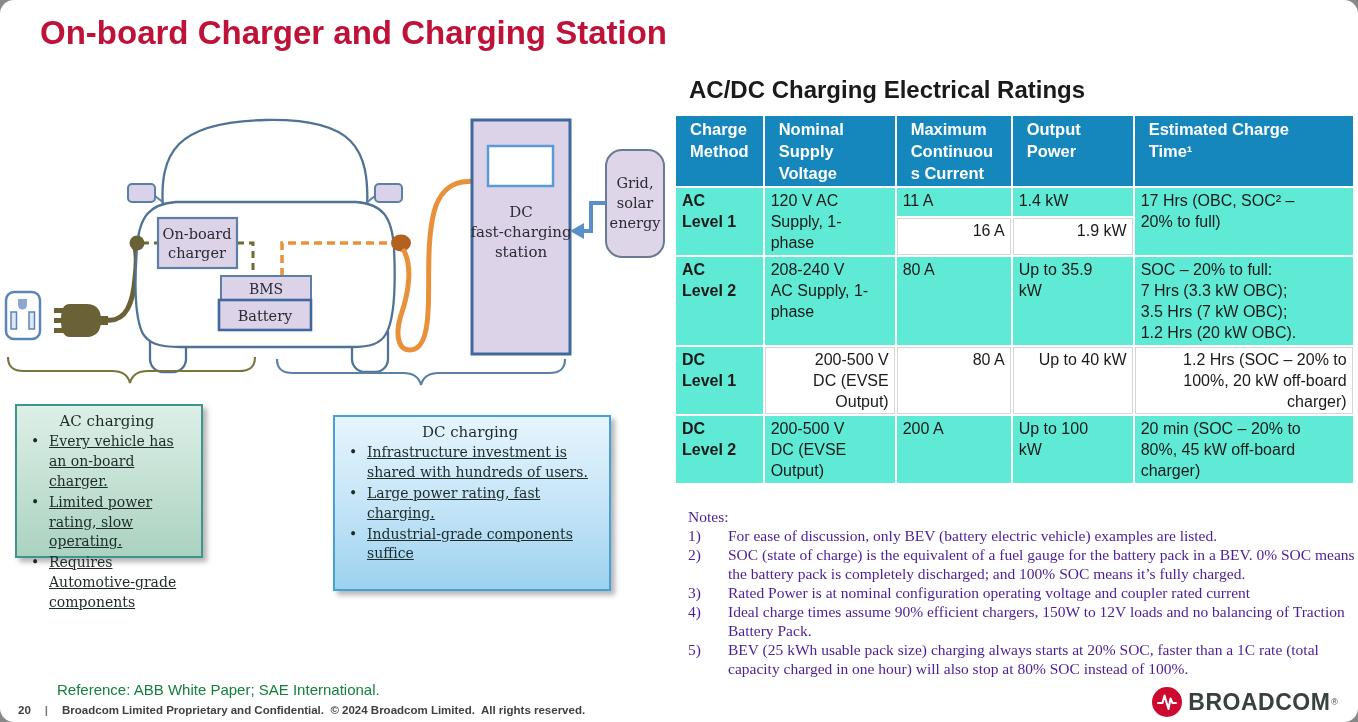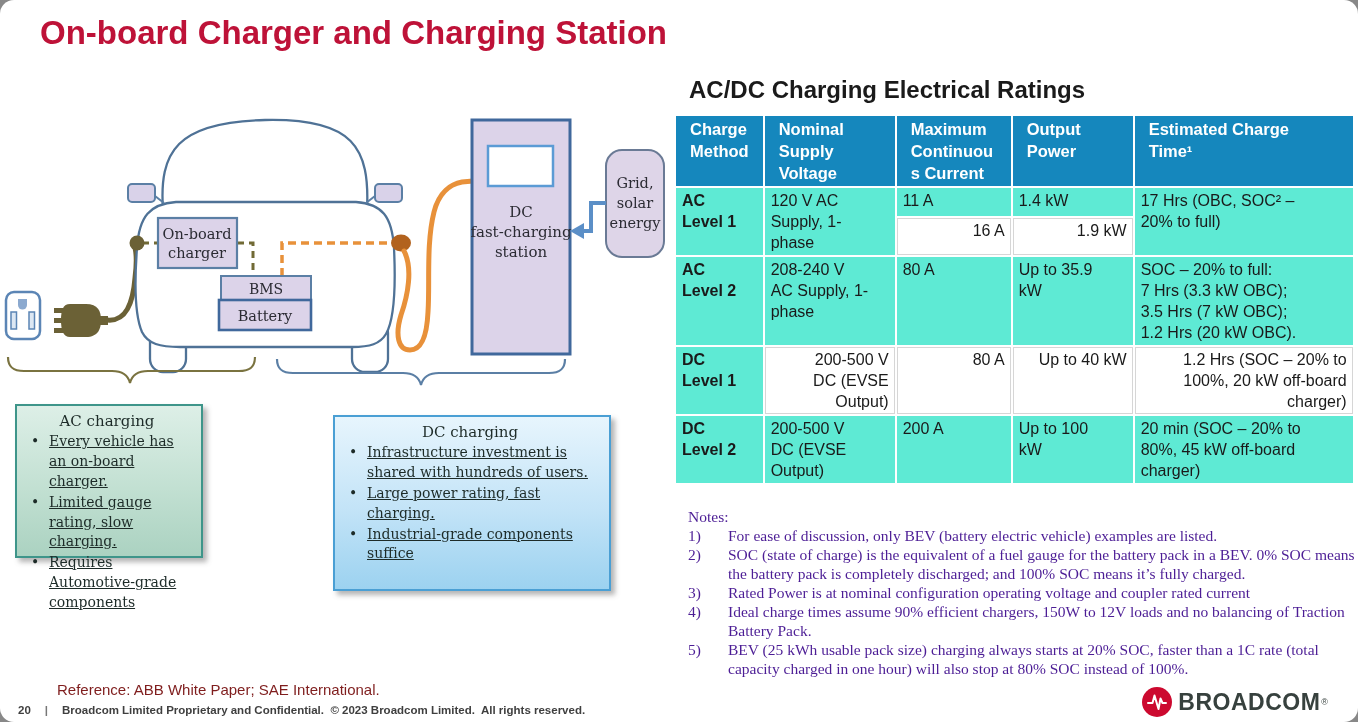--- a/index.html
+++ b/index.html
@@ -33,26 +33,26 @@
   .ratings td.method{font-weight:bold;}
   .ratings td.w{background:#ffffff;box-shadow:inset 0 0 0 1px #d6d6d6;text-align:right;}
   .ratings tr.subrow-a td{height:24px;}
   
   .notes{position:absolute;left:676px;top:507px;width:676px;font-family:"Liberation Serif",serif;
          font-size:15.5px;color:#4c1d95;line-height:19px;margin-left:12px;}
   .note-row{display:flex;}
   .note-row .n{width:40px;flex:0 0 40px;}
   .note-row .t{flex:1;}
   
-  .footer-ref{position:absolute;left:57px;top:681px;font-size:15px;color:#7f1d1d;}
+  .footer-ref{position:absolute;left:57px;top:681px;font-size:15px;color:#15803d;}
   .footer-bar{position:absolute;left:18px;top:704px;font-size:11.5px;font-weight:bold;color:#3f3f3f;
               white-space:pre-wrap;}
   .footer-bar .sep{margin:0 14px;color:#777;}
   
-  .logo{position:absolute;right:30px;top:686px;display:flex;align-items:center;}
+  .logo{position:absolute;right:20px;top:686px;display:flex;align-items:center;}
   .logo-text{font-size:23px;font-weight:800;color:#37413E;letter-spacing:.5px;margin-left:5px;}
   .logo-reg{font-size:9px;color:#37413E;vertical-align:super;margin-left:1px;}
 </style>
 </head>
 <body>
 
 <div class="slide">
 
   <div class="slide-title">On-board Charger and Charging Station</div>
 
@@ -130,21 +130,21 @@
     </g>
 
     <path d="M8,357 C8,367 13,371 24,371 L112,371 C122,371 128,375 130,383 C132,375 138,371 148,371 L239,371 C250,371 255,367 255,357" stroke="#7A7340" stroke-width="2.2" fill="none"></path>
     <path d="M277,359 C277,369 282,373 293,373 L403,373 C413,373 419,377 421,385 C423,377 429,373 439,373 L549,373 C560,373 565,369 565,359" stroke="#5B7FA5" stroke-width="2.2" fill="none"></path>
   </svg>
 
   <div class="callout ac-box">
     <div class="co-title">AC charging</div>
     <ul>
       <li>Every vehicle has an on-board charger.</li>
-      <li>Limited gauge rating, slow charging.</li>
+      <li>Limited power rating, slow operating.</li>
       <li>Requires Automotive-grade components</li>
     </ul>
   </div>
   <div class="callout dc-box">
     <div class="co-title">DC charging</div>
     <ul>
       <li>Infrastructure investment is shared with hundreds of users.</li>
       <li>Large power rating, fast charging.</li>
       <li>Industrial-grade components suffice</li>
     </ul>
@@ -252,21 +252,21 @@
       <span class="n">4)</span>
       <span class="t">Ideal charge times assume 90% efficient chargers, 150W to 12V loads and no balancing of Traction Battery Pack.</span>
     </div>
     <div class="note-row">
       <span class="n">5)</span>
       <span class="t">BEV (25 kWh usable pack size) charging always starts at 20% SOC, faster than a 1C rate (total capacity charged in one hour) will also stop at 80% SOC instead of 100%.</span>
     </div>
   </div>
 
   <div class="footer-ref">Reference: ABB White Paper; SAE International.</div>
-  <div class="footer-bar"><span>20</span><span class="sep">|</span><span>Broadcom Limited Proprietary and Confidential.  © 2023 Broadcom Limited.  All rights reserved.</span></div>
+  <div class="footer-bar"><span>20</span><span class="sep">|</span><span>Broadcom Limited Proprietary and Confidential.  © 2024 Broadcom Limited.  All rights reserved.</span></div>
 
   <div class="logo">
     <svg width="32" height="32" viewBox="0 0 32 32">
       <circle cx="16" cy="16" r="15" fill="#CC092F"></circle>
       <polyline points="7,17 11.5,17 13.5,9.5 17.5,23 19.5,12.5 21.5,17 25,17" fill="none" stroke="#ffffff" stroke-width="2" stroke-linejoin="round" stroke-linecap="round"></polyline>
     </svg>
     <span class="logo-text">BROADCOM</span>
     <span class="logo-reg">®</span>
   </div>
 

